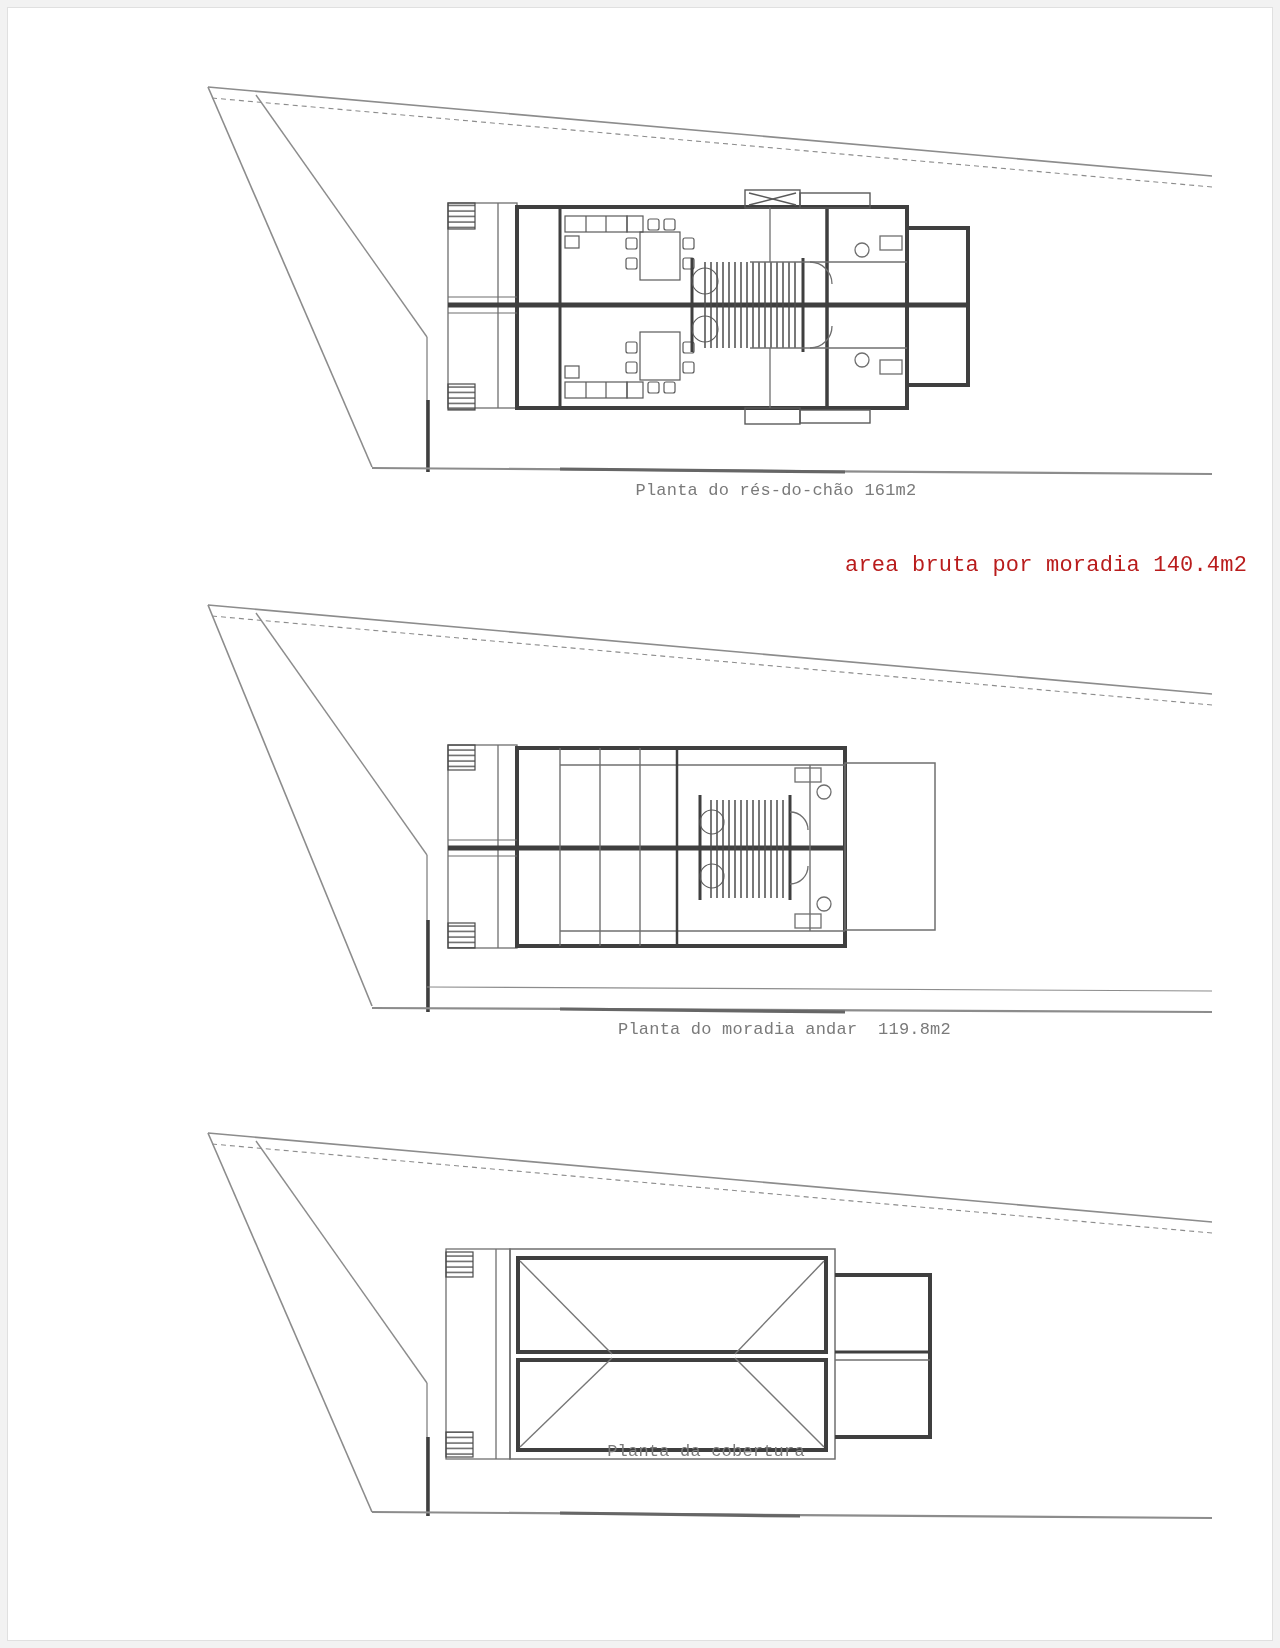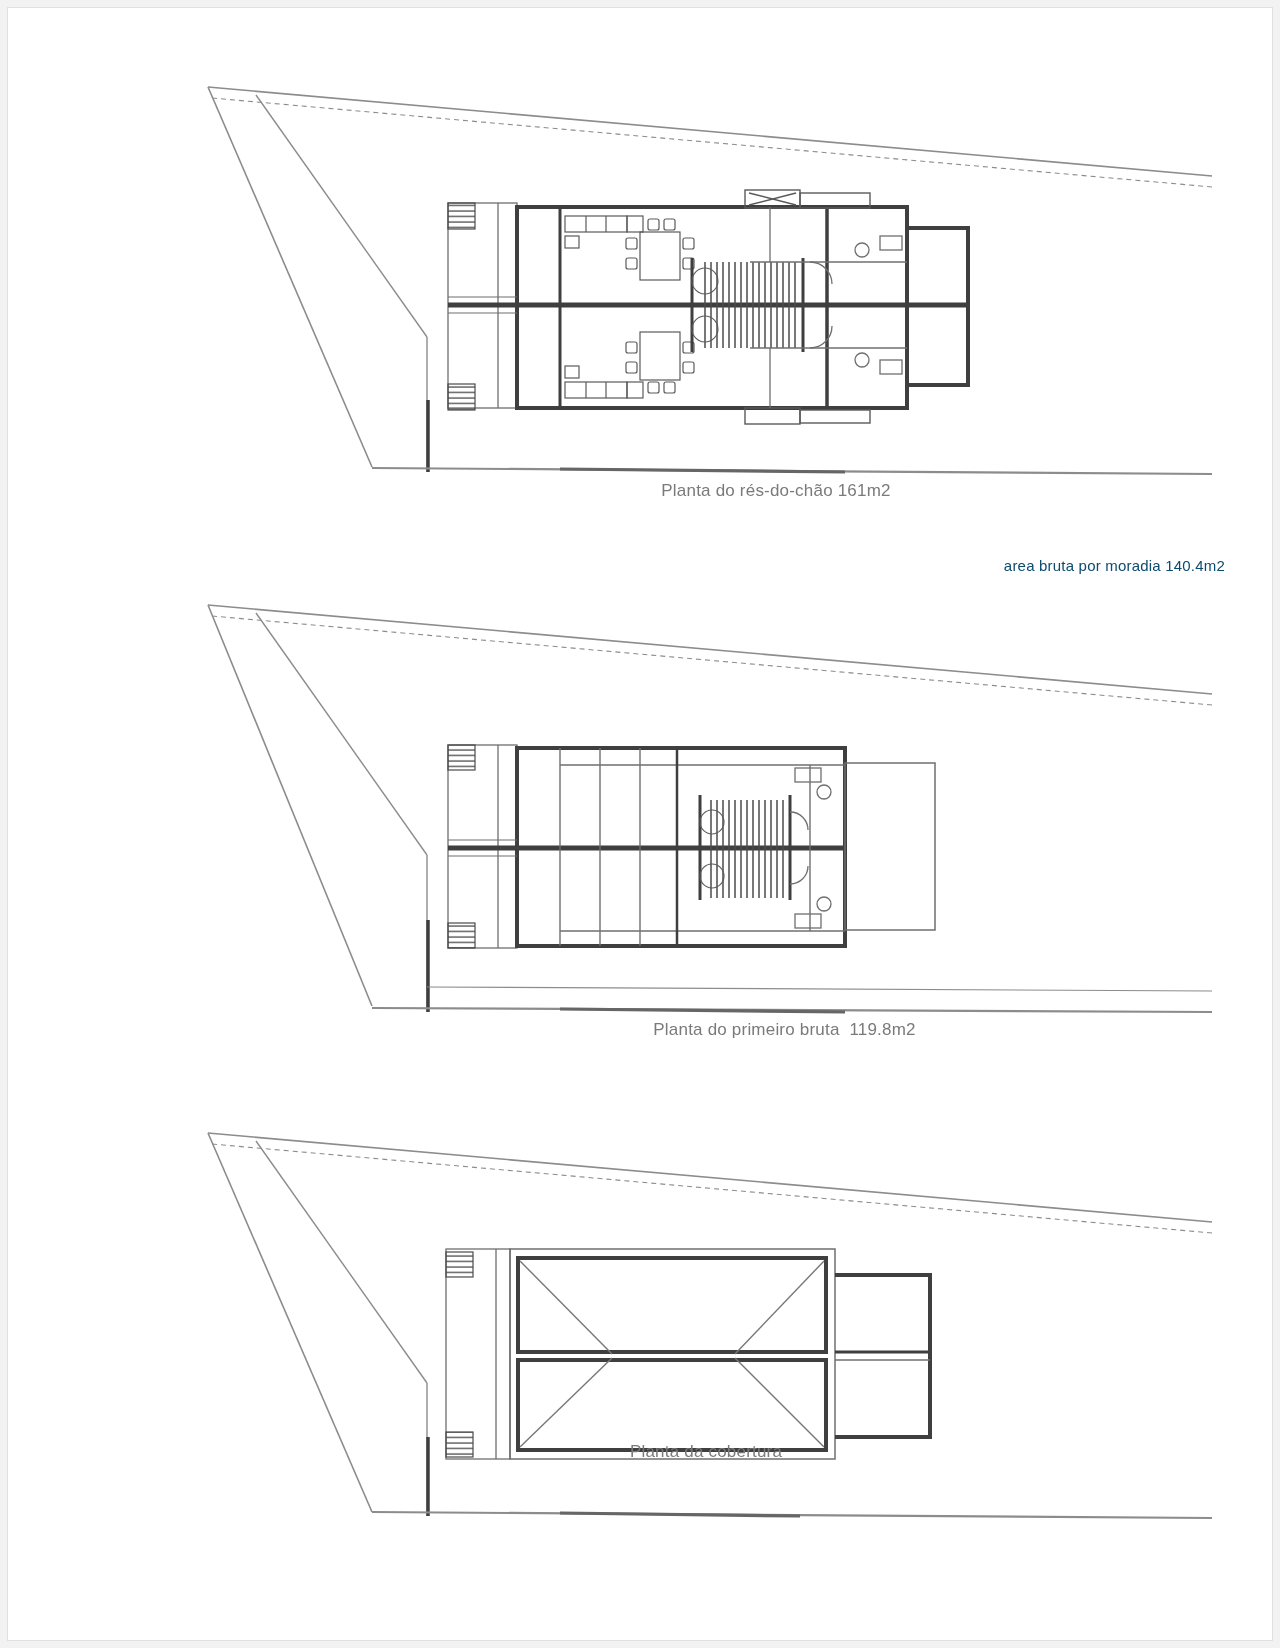--- a/index.html
+++ b/index.html
@@ -1,27 +1,27 @@
 <!DOCTYPE html>
 <html><head>
 <meta charset="utf-8">
 <style>
   html,body{margin:0;padding:0;background:#ffffff;}
   #page{
     position:relative;width:1280px;height:1648px;background:#ffffff;
-    font-family:Liberation Sans, sans-serif;overflow:hidden;
+    font-family:Liberation Mono, monospace;overflow:hidden;
     box-shadow: inset 0 0 0 7px #f2f2f2, inset 0 0 0 8px #e0e0e0;
   }
   #drawing{position:absolute;left:0;top:0;}
   .caption{
     position:absolute;color:#7a7a7a;font-size:17px;line-height:19px;
     text-align:center;white-space:pre;letter-spacing:.2px;
   }
   .annotation{
-    position:absolute;color:#0c4a6e;font-size:15px;line-height:19px;
+    position:absolute;color:#b91c1c;font-size:22px;line-height:19px;
     text-align:right;white-space:pre;letter-spacing:.2px;
   }
 </style>
 </head>
 <body>
 
 <div id="page">
 
 <svg id="drawing" width="1280" height="1648" viewBox="0 0 1280 1648">
   <defs>
@@ -208,17 +208,17 @@
     <path d="M835,1275 L930,1275 L930,1437 L835,1437" stroke="#3f3f3f" stroke-width="4"></path>
     <line x1="835" y1="1352" x2="930" y2="1352" stroke="#3f3f3f" stroke-width="3"></line>
     <line x1="835" y1="1360" x2="930" y2="1360" stroke="#6f6f6f" stroke-width="1.5"></line>
   </g>
 </svg>
 
 <div class="caption" style="left:556px;top:481px;width:440px;">Planta do rés-do-chão 161m2</div>
 
 <div class="annotation" style="left:845px;top:556px;width:380px;">area bruta por moradia 140.4m2</div>
 
-<div class="caption" style="left:552px;top:1020px;width:465px;">Planta do primeiro bruta  119.8m2</div>
+<div class="caption" style="left:552px;top:1020px;width:465px;">Planta do moradia andar  119.8m2</div>
 
 <div class="caption" style="left:551px;top:1442px;width:310px;">Planta da cobertura</div>
 
 </div>
 
 </body></html>

